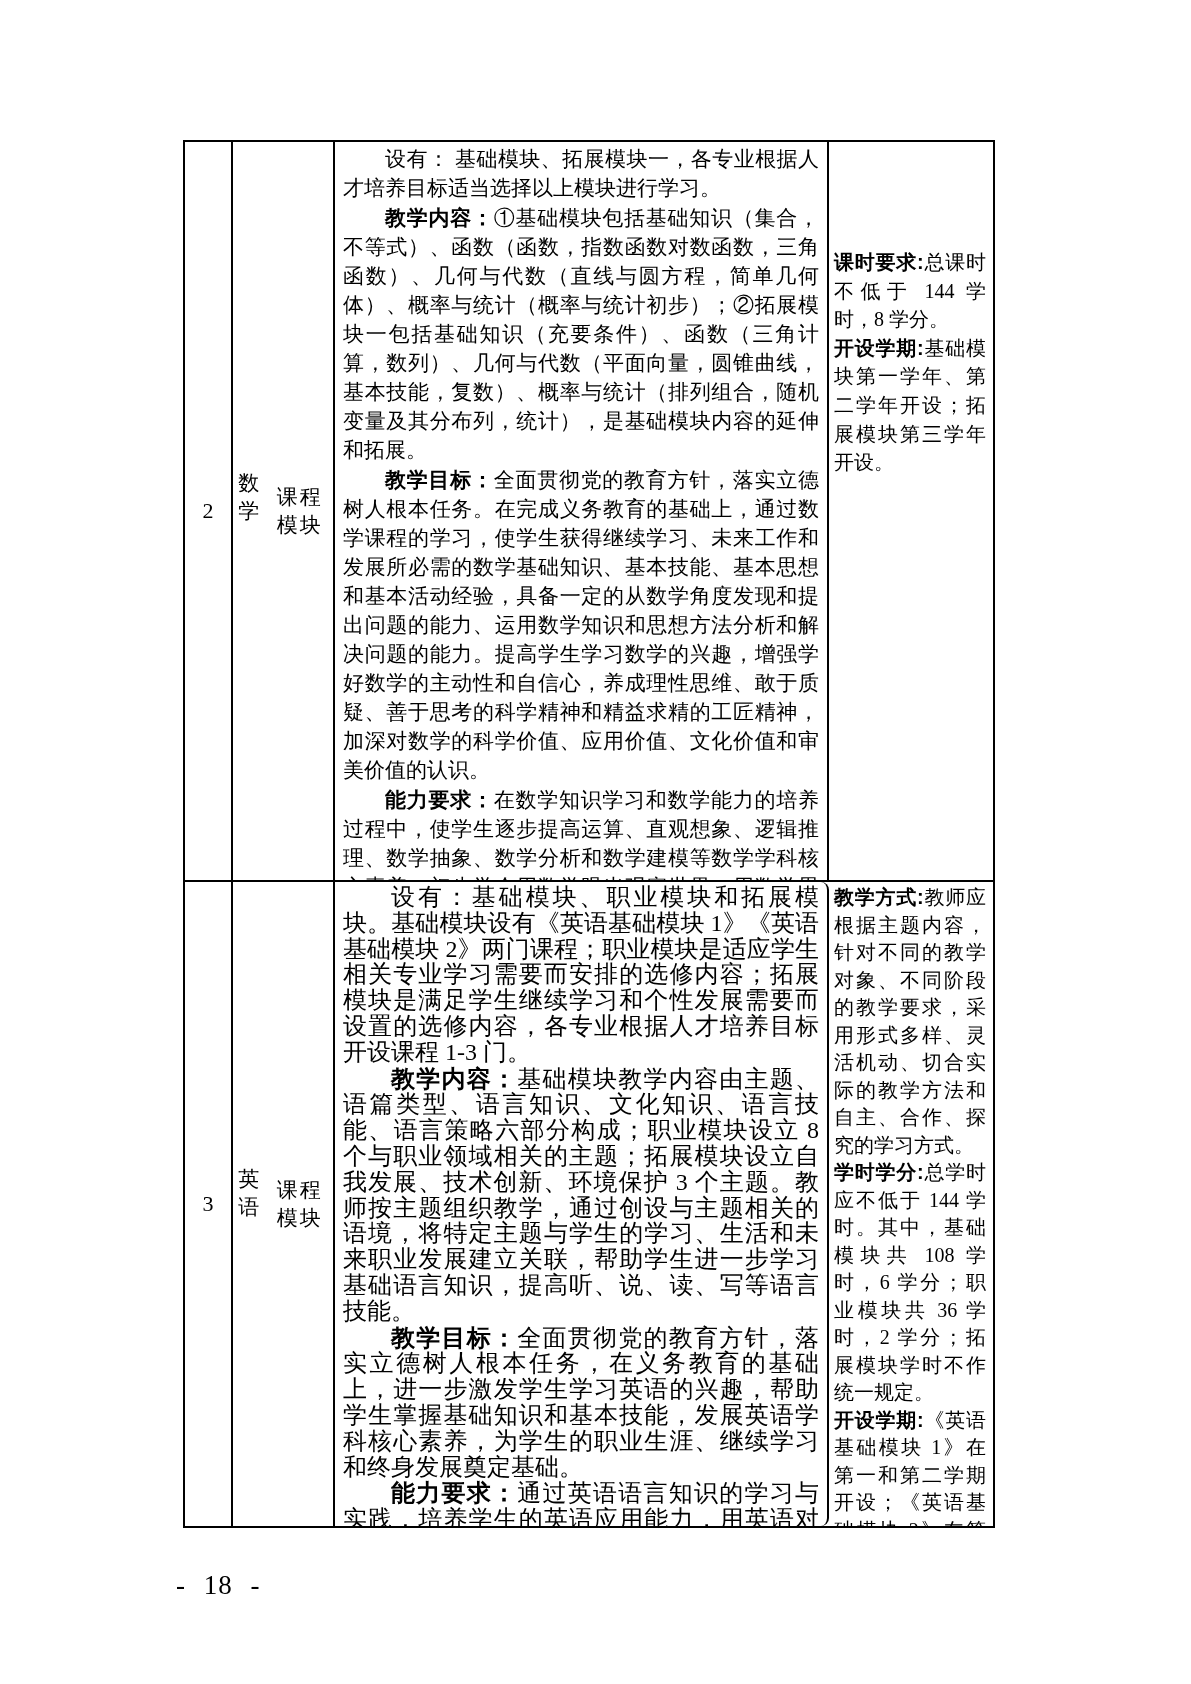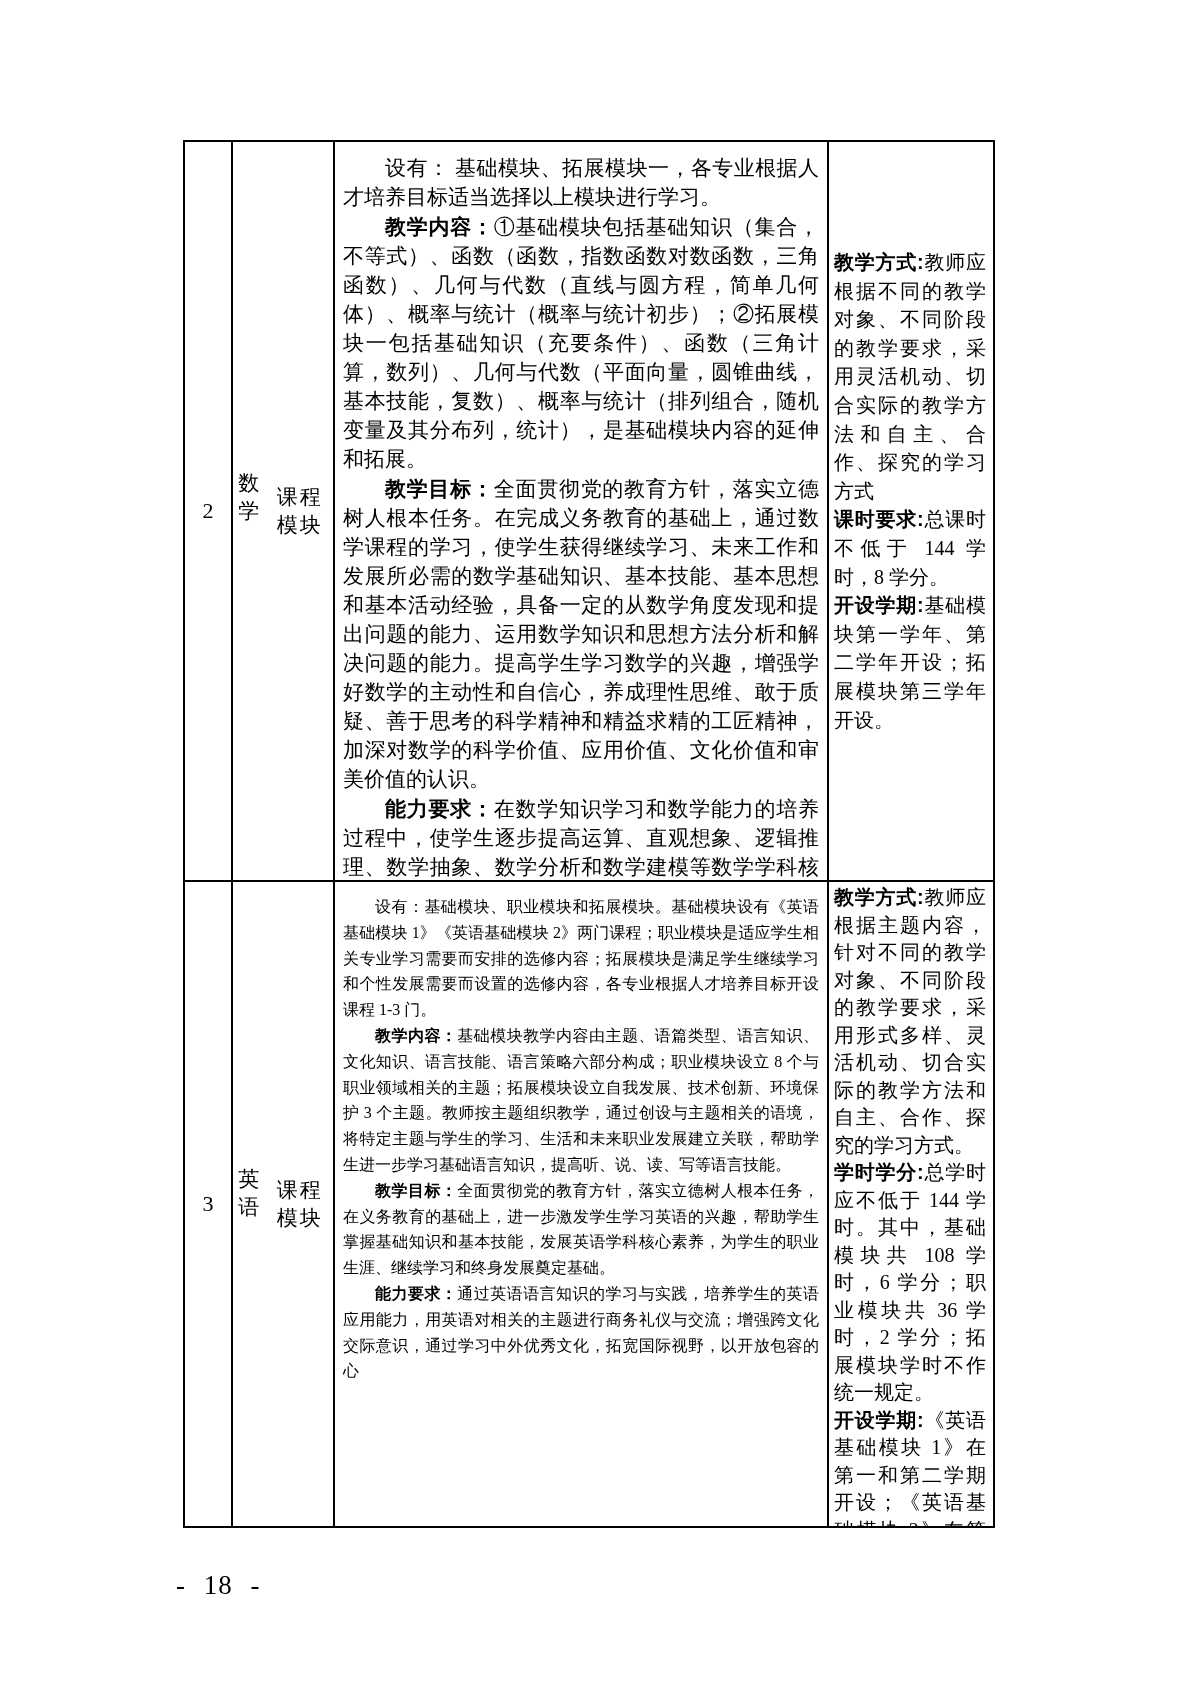--- a/index.html
+++ b/index.html
@@ -33,26 +33,26 @@
     width: 102px;
     display: flex; flex-direction: row; align-items: center; justify-content: center;
     font-size: 21px;
     letter-spacing: 2px;
     text-align: center;
   }
   .gap-lg { margin-bottom: 28px; }
   .gap-sm { margin-bottom: 22px; }
   .col-main {
     width: 494px;
-    padding: 12px 8px 0 8px;
+    padding: 3px 8px 0 8px;
     text-align: justify;
     text-justify: inter-character;
   }
   .trow-2 .col-main { font-size: 21px; line-height: 29px; }
-  .trow-3 .col-main { font-size: 16px; line-height: 25.8px; }
+  .trow-3 .col-main { font-size: 24px; line-height: 25.8px; border-radius: 8px; }
   .col-main p { margin: 0; text-indent: 2em; }
   .col-side {
     width: 162px;
     padding: 2px 5px 0 5px;
     font-size: 20px;
     text-align: justify;
     text-justify: inter-character;
   }
   .trow-2 .col-side { line-height: 28.6px; padding-top: 106px; }
   .trow-3 .col-side { line-height: 27.5px; }
@@ -84,21 +84,20 @@
       <div class="gap-lg">数学</div>
       <div>课程模块</div>
     </div>
     <div class="cell col-main">
       <p><span>设有： 基础模块、拓展模块一，各专业根据人才培养目标适当选择以上模块进行学习。</span></p>
       <p><span class="lead">教学内容：</span><span>①基础模块包括基础知识（集合，不等式）、函数（函数，指数函数对数函数，三角函数）、几何与代数（直线与圆方程，简单几何体）、概率与统计（概率与统计初步）；②拓展模块一包括基础知识（充要条件）、函数（三角计算，数列）、几何与代数（平面向量，圆锥曲线，基本技能，复数）、概率与统计（排列组合，随机变量及其分布列，统计），是基础模块内容的延伸和拓展。</span></p>
       <p><span class="lead">教学目标：</span><span>全面贯彻党的教育方针，落实立德树人根本任务。在完成义务教育的基础上，通过数学课程的学习，使学生获得继续学习、未来工作和发展所必需的数学基础知识、基本技能、基本思想和基本活动经验，具备一定的从数学角度发现和提出问题的能力、运用数学知识和思想方法分析和解决问题的能力。提高学生学习数学的兴趣，增强学好数学的主动性和自信心，养成理性思维、敢于质疑、善于思考的科学精神和精益求精的工匠精神，加深对数学的科学价值、应用价值、文化价值和审美价值的认识。</span></p>
       <p><span class="lead">能力要求：</span><span>在数学知识学习和数学能力的培养过程中，使学生逐步提高运算、直观想象、逻辑推理、数学抽象、数学分析和数学建模等数学学科核心素养，初步学会用数学眼光观察世界、用数学思维分析世界、用数学语言表达世界。</span></p>
     </div>
     <div class="cell col-side">
-      <p><span class="lead">教学方式:</span><span>教师应根据不同的教学对象、不同阶段的教学要求，采用灵活机动、切合实际的教学方法和自主、合作、探究的学习方式</span></p>
       <p><span class="lead">课时要求:</span><span>总课时不低于 144 学时，8 学分。</span></p>
       <p><span class="lead">开设学期:</span><span>基础模块第一学年、第二学年开设；拓展模块第三学年开设。</span></p>
     </div>
   </div>
 
   <div class="trow trow-3">
     <div class="cell col-num">
       <span>3</span>
     </div>
     <div class="cell col-course">

